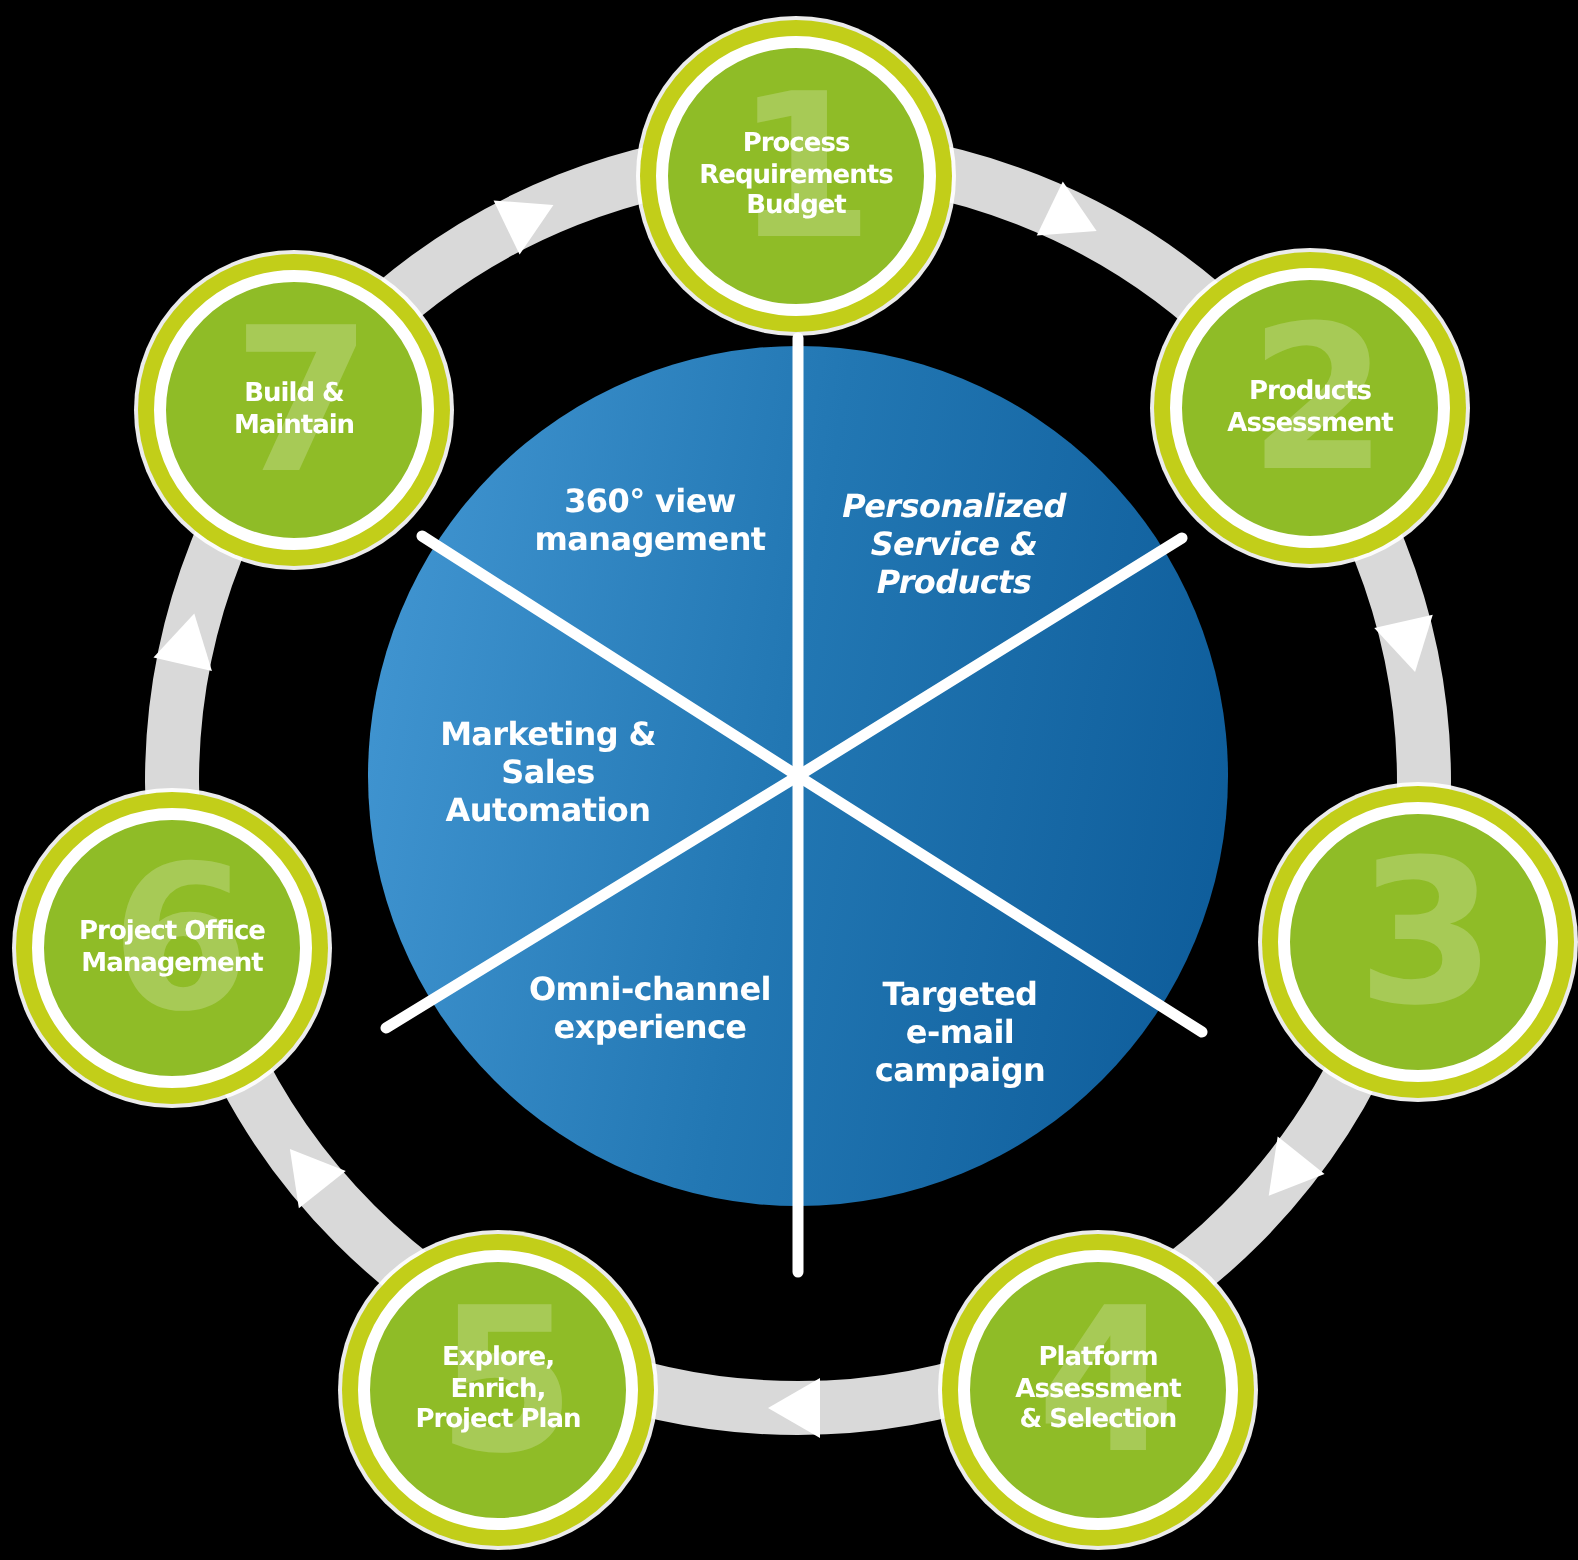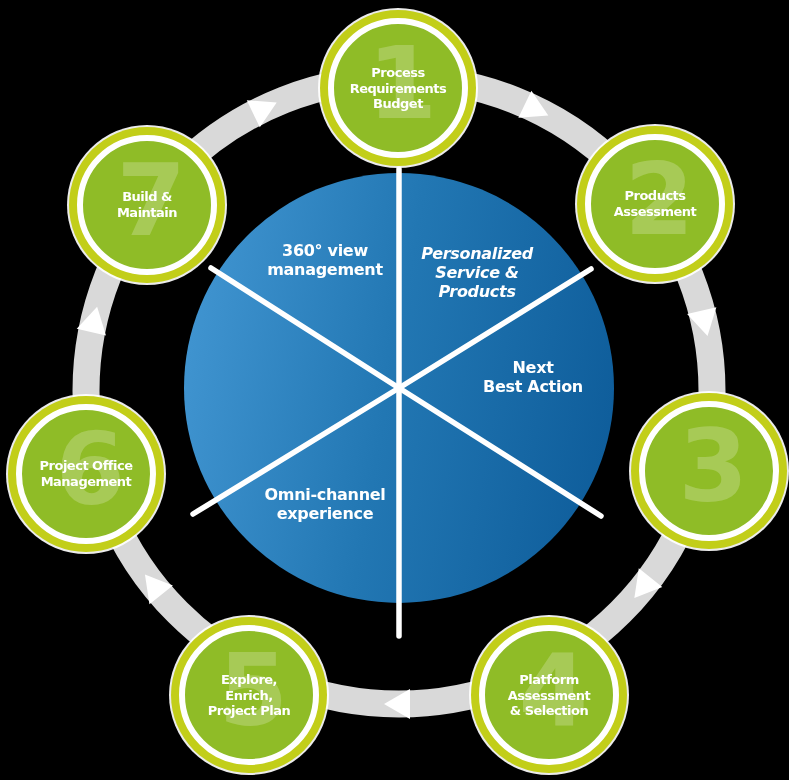--- a/index.html
+++ b/index.html
@@ -72,24 +72,28 @@
       <line x1="399" y1="388" x2="193" y2="514"></line>
       <line x1="399" y1="388" x2="601" y2="516"></line>
     </g>
   </svg>
 
   <div class="seg-label" style="left:325px; top:261px;">360° view
 management</div>
   <div class="seg-label" style="left:477px; top:273px;font-style:italic;">Personalized
 Service &amp;
 Products</div>
-  <div class="seg-label" style="left:533px; top:378px;">Next
-Best Action</div>
+  <div class="seg-label" style="left:480px; top:517px;">Targeted
+e-mail
+campaign</div>
   <div class="seg-label" style="left:325px; top:505px;text-align:center;">Omni-channel
 experience</div>
+  <div class="seg-label" style="left:274px; top:387px;">Marketing &amp;
+Sales
+Automation</div>
 
   <div class="step" style="left:398px; top:88px;">
     <div class="step-number">1</div>
     <div class="step-label">Process
 Requirements
 Budget</div>
   </div>
   <div class="step" style="left:655px; top:204px;">
     <div class="step-number">2</div>
     <div class="step-label">Products

